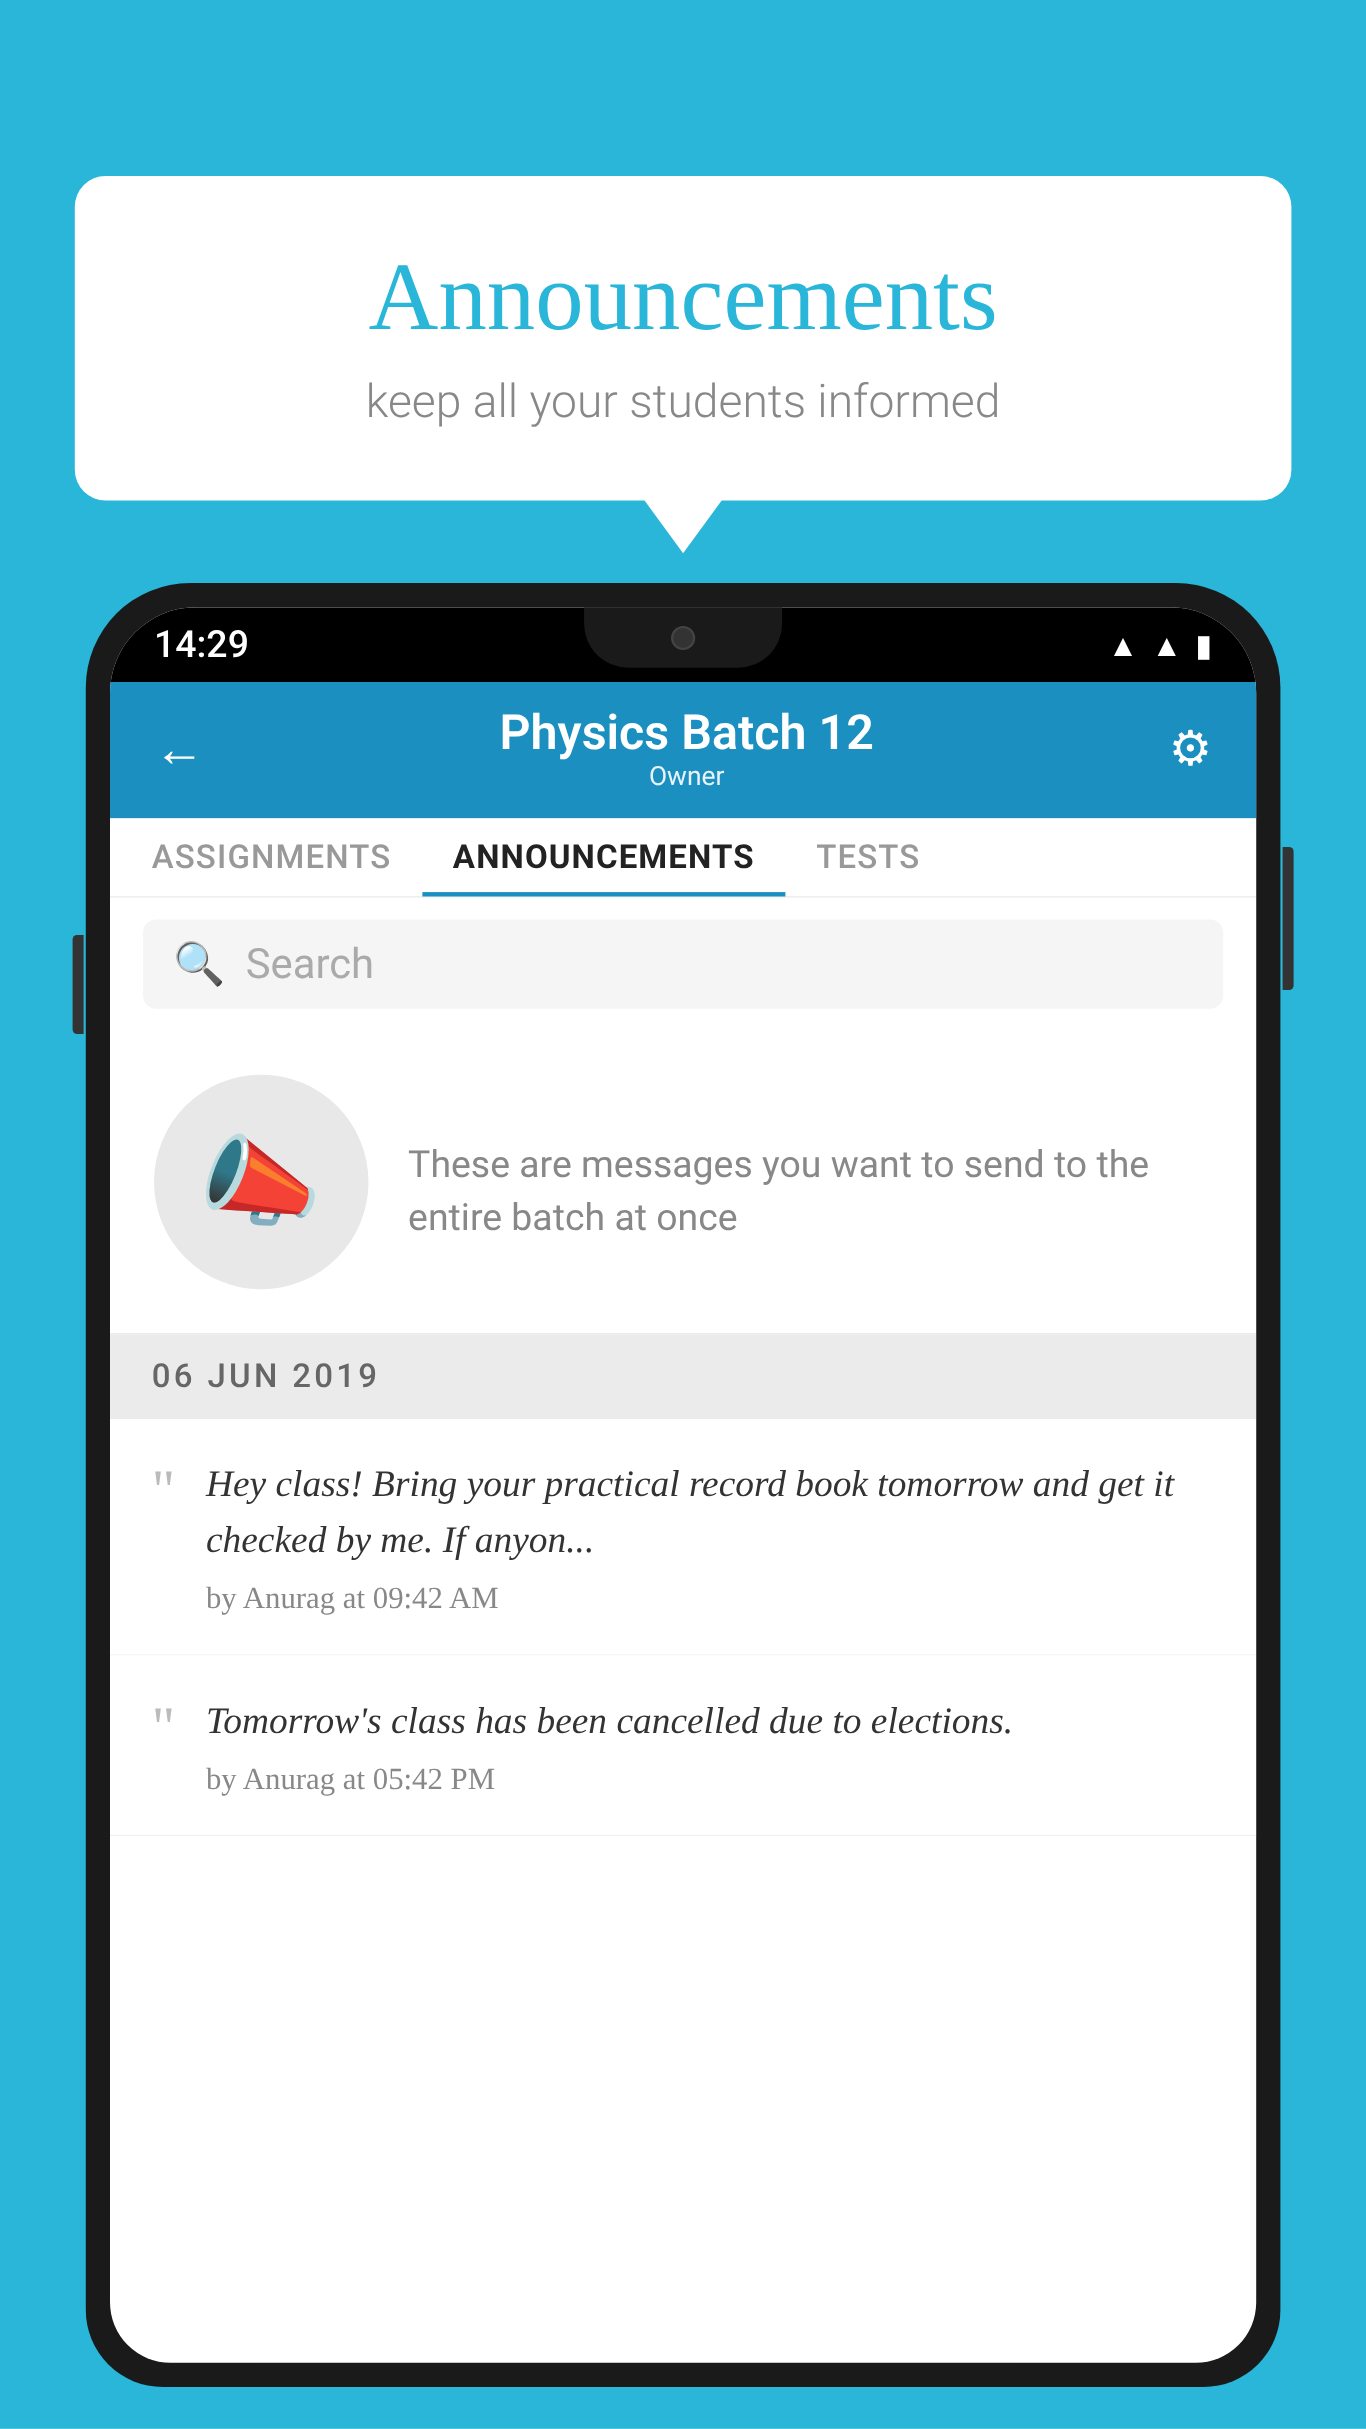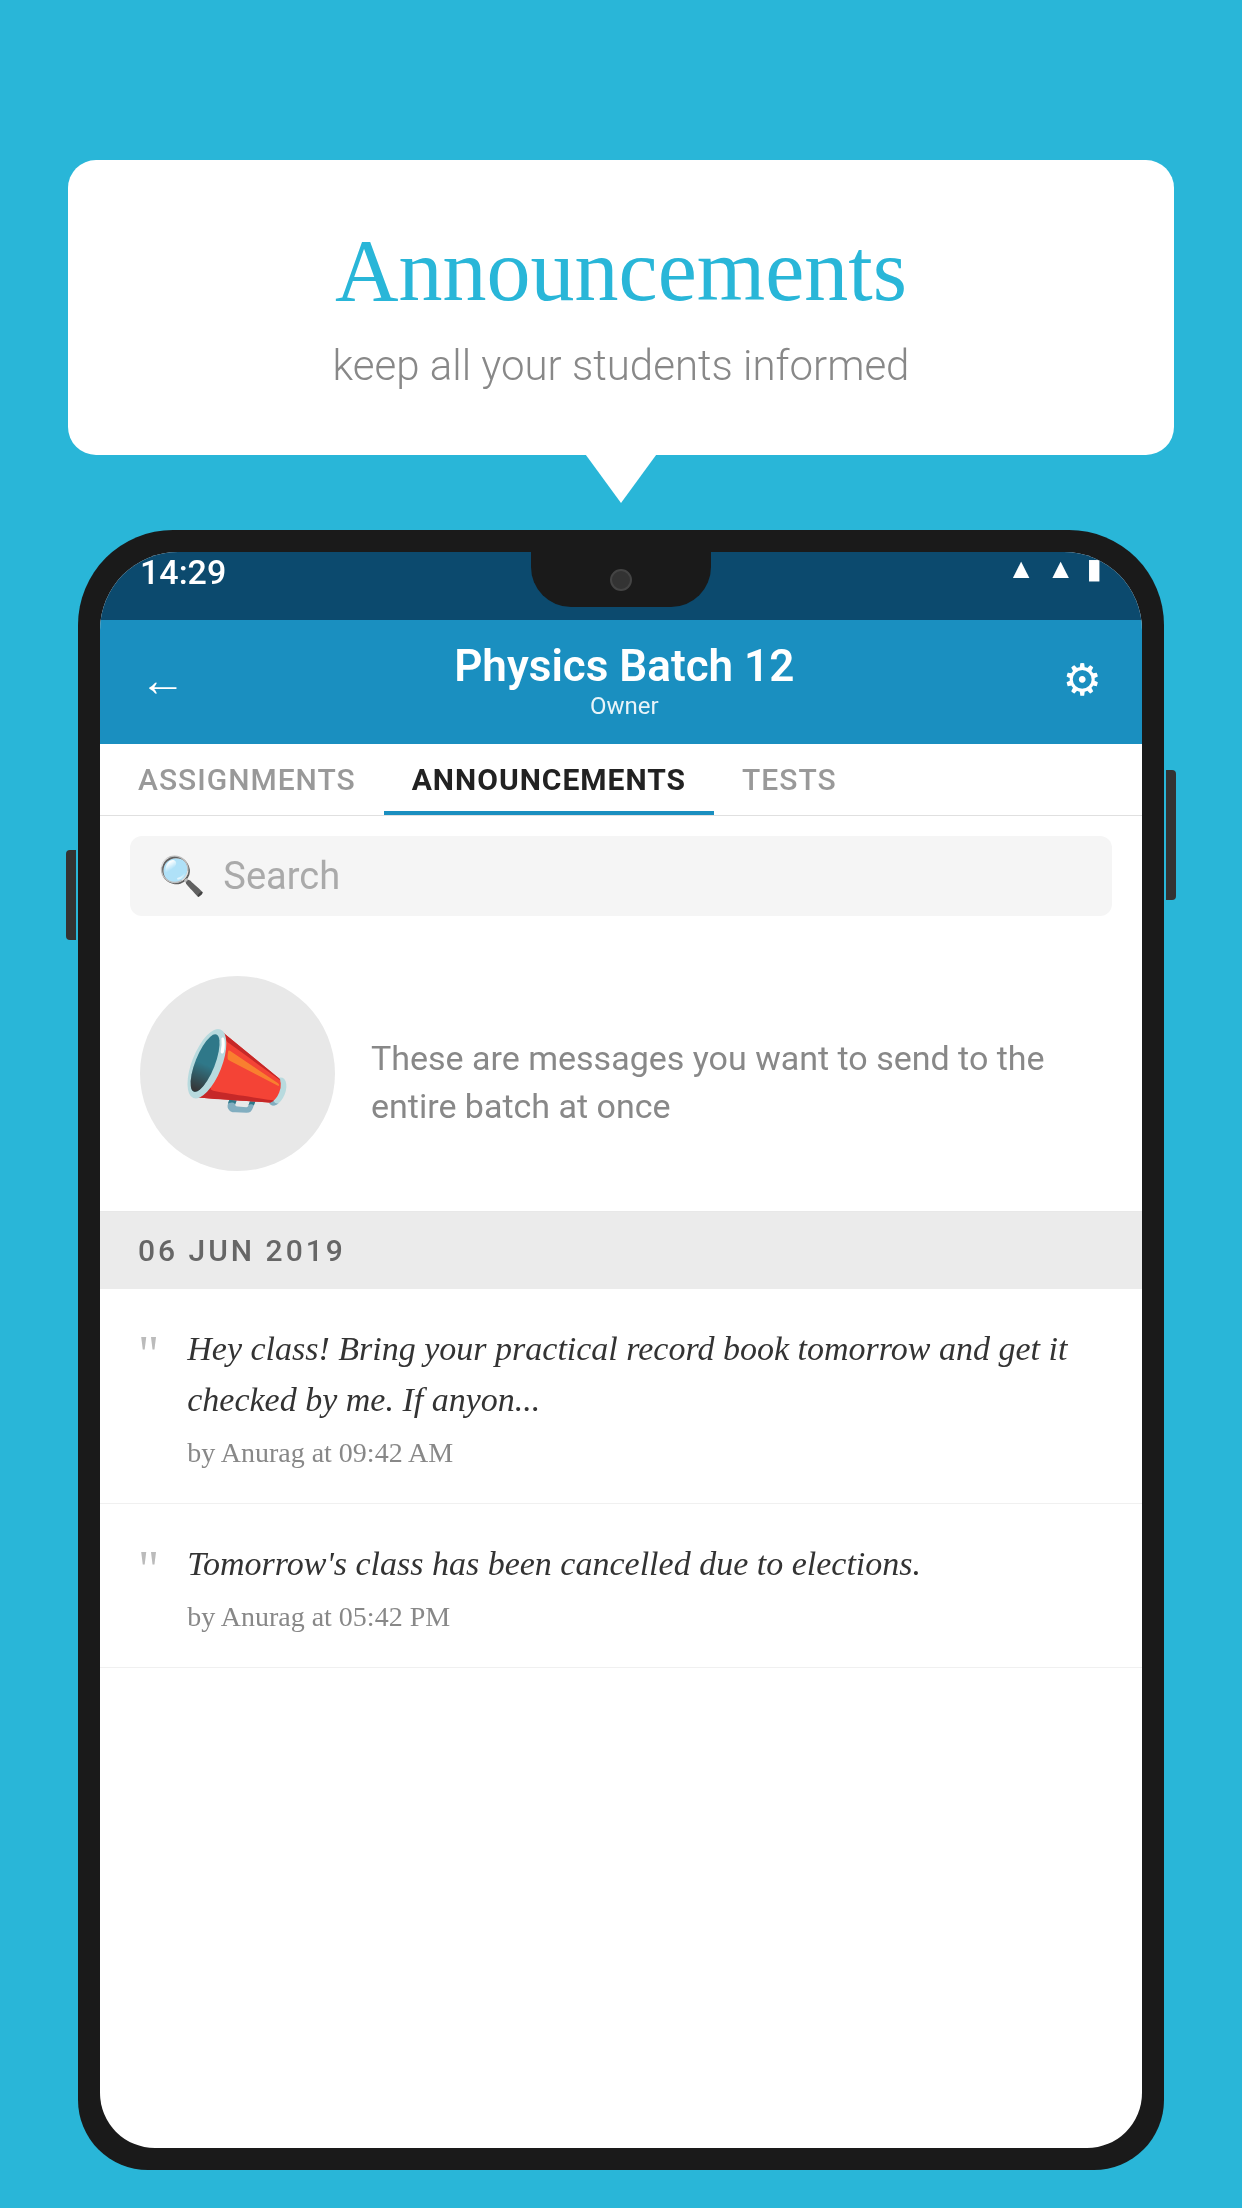--- a/index.html
+++ b/index.html
@@ -77,24 +77,24 @@
     .phone-inner {
       background: white;
       border-radius: 78px 78px 55px 55px;
       overflow: hidden;
       height: 100%;
       position: relative;
     }
 
     
     .status-bar {
-      background: #0c4a6e;
+      background: #000000;
       height: 68px;
       display: flex;
-      align-items: flex-start;
+      align-items: center;
       justify-content: space-between;
       padding: 0 40px;
       position: relative;
     }
 
     .status-time {
       color: white;
       font-size: 34px;
       font-weight: 500;
     }

